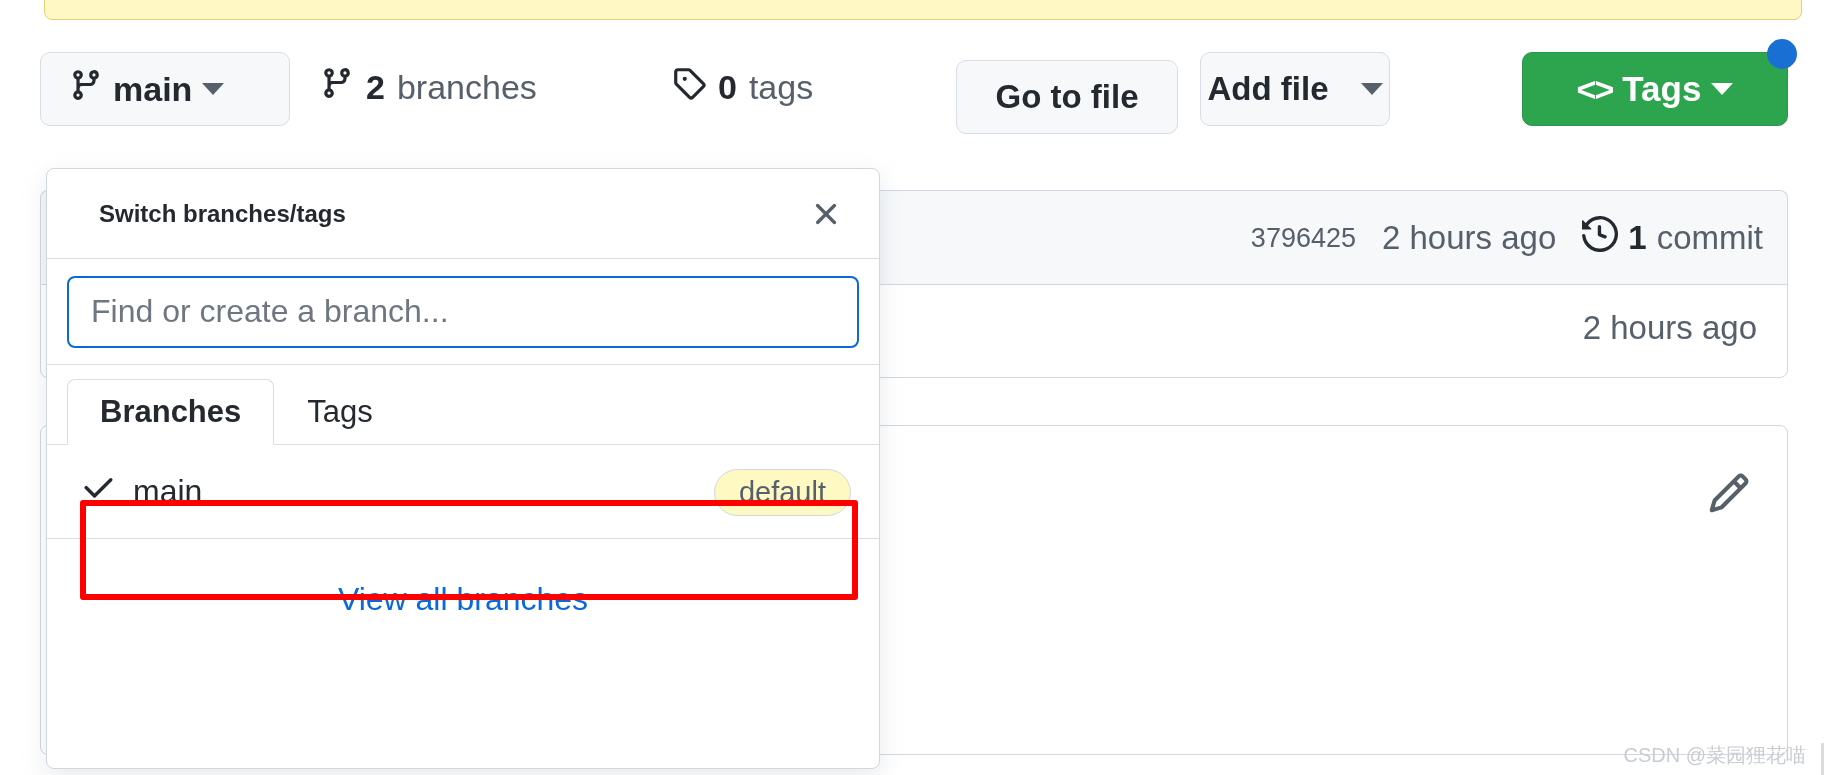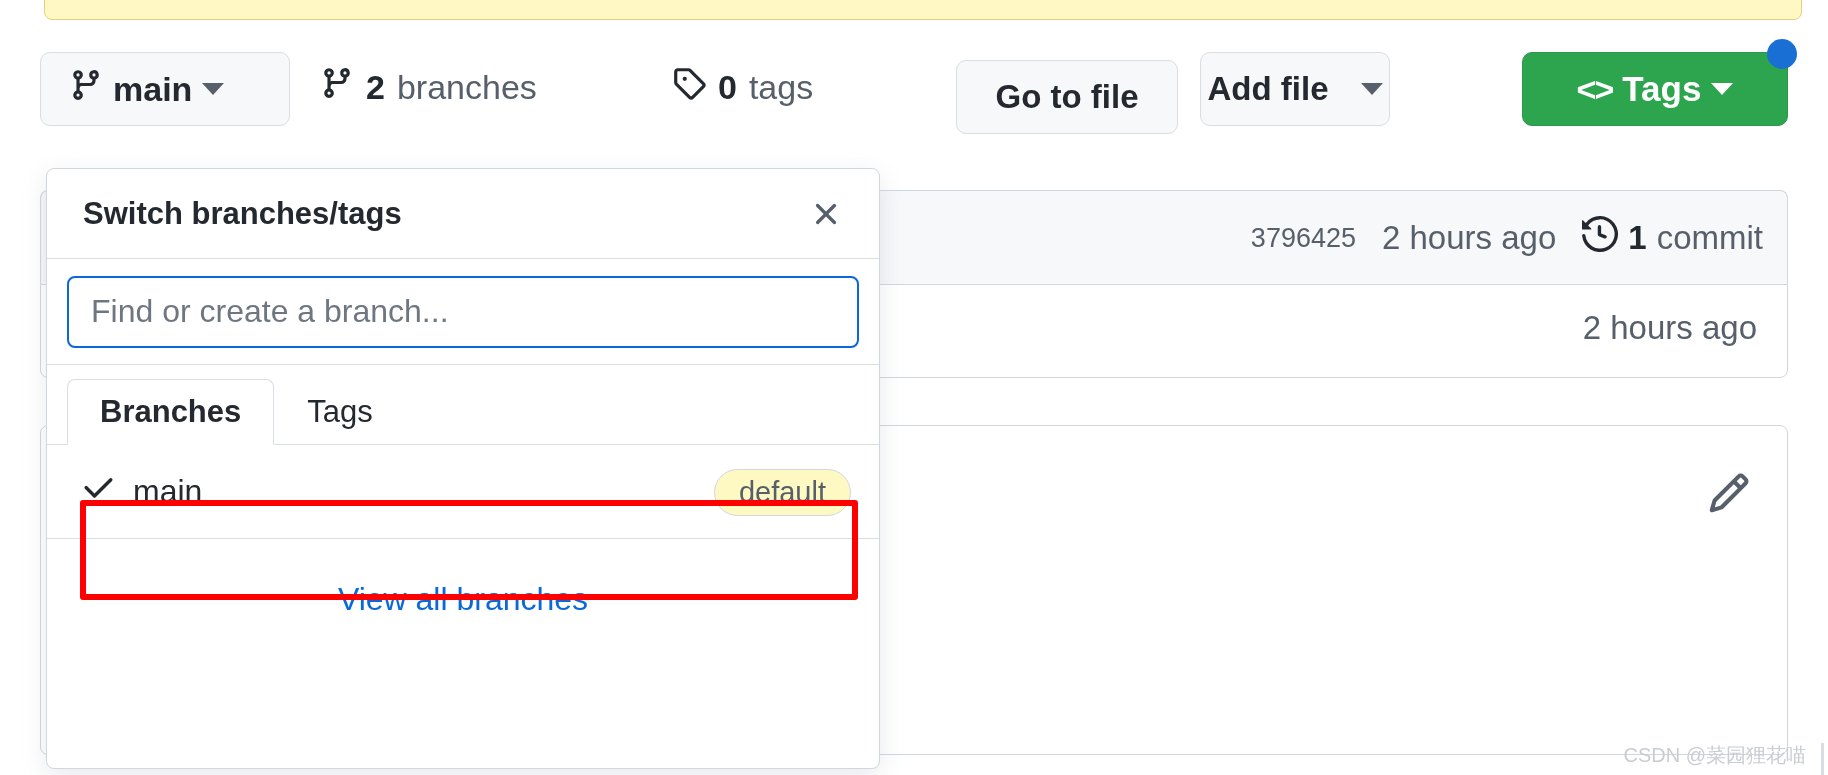--- a/index.html
+++ b/index.html
@@ -162,22 +162,22 @@
     overflow: hidden;
     z-index: 20;
   }
   .pop-header {
     position: relative;
     height: 90px;
     border-bottom: 1px solid #d8dee4;
     display: flex; align-items: center;
   }
   .pop-title {
-    margin-left: 36px;
-    font-size: 31px; font-weight: 600; color: #24292f;
+    margin-left: 52px;
+    font-size: 24px; font-weight: 600; color: #24292f;
   }
   .pop-close {
     position: absolute; right: 30px; top: 22px;
     width: 46px; height: 46px;
     display: flex; align-items: center; justify-content: center;
     color: #57606a; cursor: pointer;
   }
 
   .pop-search-wrap {
     height: 106px;

